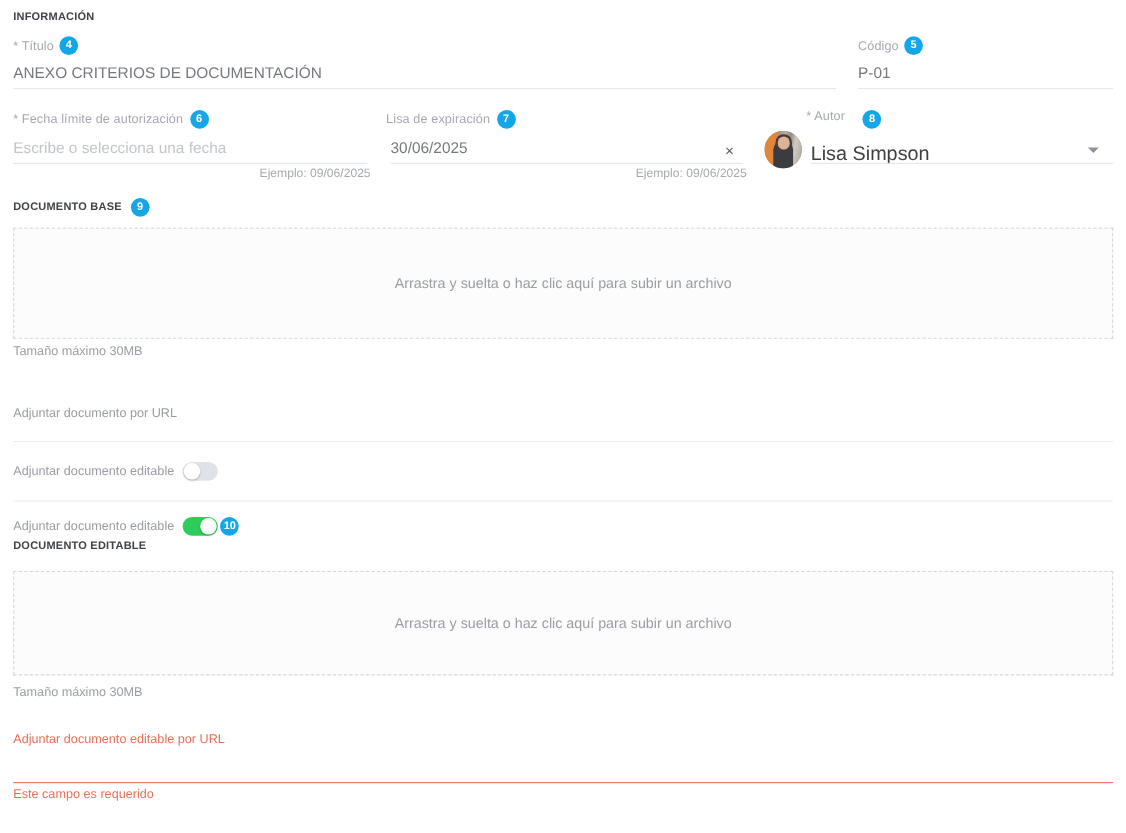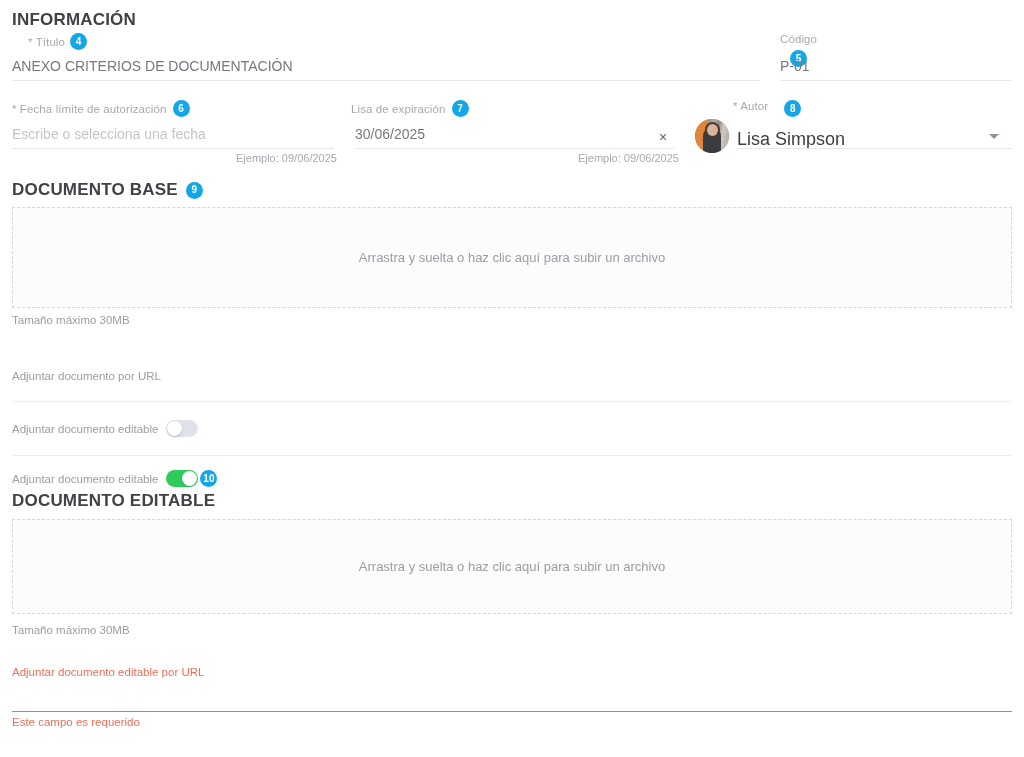--- a/index.html
+++ b/index.html
@@ -23,21 +23,21 @@
     left: 0;
     top: 0;
     width: 1024px;
     height: 757px;
   }
 
   
   .abs { position: absolute; }
 
   .section-title {
-    font-size: 17px;
+    font-size: 10px;
     font-weight: bold;
     color: #3f4246;
     letter-spacing: 0.2px;
     white-space: nowrap;
   }
 
   .field-label {
     font-size: 11.5px;
     color: #a6a9b0;
     white-space: nowrap;
@@ -236,28 +236,28 @@
   .switch.on .knob { left: 16px; }
   .badge-after { margin-left: 2px; }
 </style>
 </head>
 <body>
 
 <div class="page">
 
   <div class="section-title abs" style="left:12px; top:10px;">INFORMACIÓN</div>
 
-  <div class="abs" style="left:28px; top:33px; display:flex; align-items:center; gap:5px;text-align:center;">
+  <div class="abs" style="left:12px; top:33px; display:flex; align-items:center; gap:5px;text-align:center;">
     <span class="field-label">* Título</span>
     <span class="badge">4</span>
   </div>
 
   <input class="uline" type="text" style="left: 12px; top: 58px; width: 748px;" value="ANEXO CRITERIOS DE DOCUMENTACIÓN">
 
-  <div class="abs" style="left:780px; top:33px; display:flex; align-items:center; gap:5px;flex-direction:column;">
+  <div class="abs" style="left:780px; top:33px; display:flex; align-items:center; gap:5px;">
     <span class="field-label">Código</span>
     <span class="badge">5</span>
   </div>
 
   <input class="uline" type="text" style="left: 780px; top: 58px; width: 232px;" value="P-01">
 
   <div class="abs" style="left:12px; top:100px; display:flex; align-items:center; gap:6px;">
     <span class="field-label">* Fecha límite de autorización</span>
     <span class="badge">6</span>
   </div>

